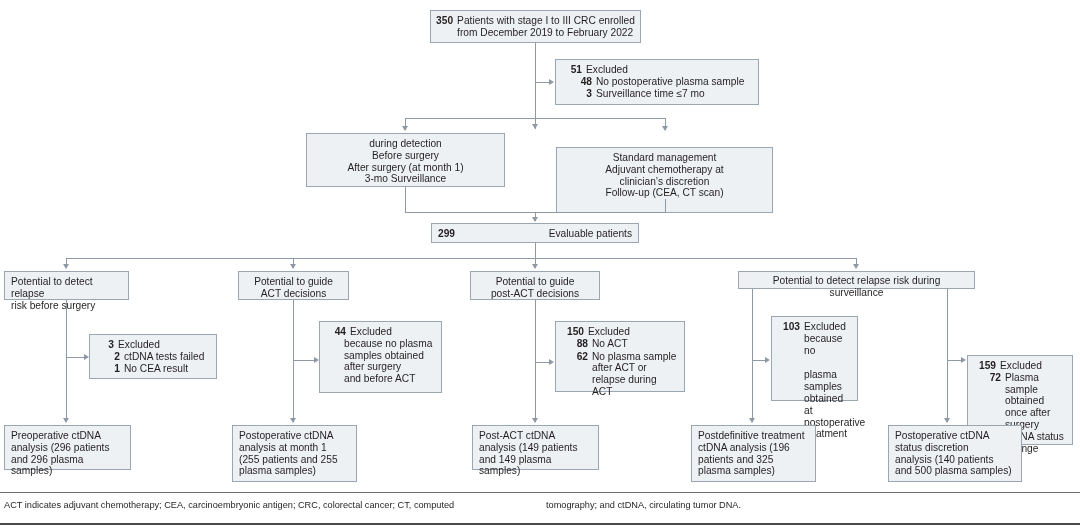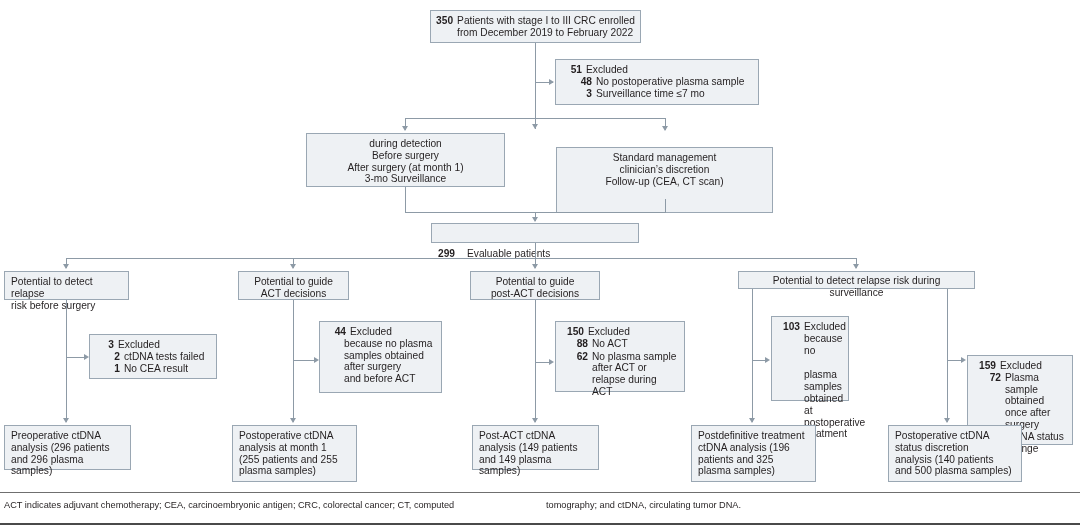--- a/index.html
+++ b/index.html
@@ -113,32 +113,33 @@
 
   <div class="box ctr" id="n-ctdna" style="left:306px;top:133px;width:199px;height:54px;">
     <div>during detection</div>
     <div>Before surgery</div>
     <div>After surgery (at month 1)</div>
     <div>3-mo Surveillance</div>
   </div>
 
   <div class="box ctr" id="n-standard" style="left:556px;top:147px;width:217px;height:66px;">
     <div>Standard management</div>
+    <div>Adjuvant chemotherapy at</div>
     <div>clinician’s discretion</div>
     <div>Follow-up (CEA, CT scan)</div>
   </div>
 
   <div class="vl" style="left:405px;top:187px;height:25px;"></div>
   <div class="vl" style="left:665px;top:199px;height:13px;"></div>
   <div class="hl" style="left:405px;top:212px;width:261px;"></div>
   <div class="vl" style="left:535px;top:212px;height:9px;"></div>
   <div class="arrow-d" style="left:531.5px;top:217px;"></div>
 
   <div class="box ctr" id="n-evaluable" style="left:431px;top:223px;width:208px;height:20px;">
-    <div class="row" style="justify-content:flex-start;margin-top:20px;">
+    <div class="row" style="justify-content:space-between;">
       <span class="num">299</span>
       <span class="txt" style="flex:0 0 auto;padding-left:8px;">Evaluable patients</span>
     </div>
   </div>
 
   <div class="vl" style="left:535px;top:243px;height:15px;"></div>
   <div class="hl" style="left:66px;top:258px;width:790px;"></div>
   <div class="vl" style="left:66px;top:258px;height:10px;"></div>
   <div class="vl" style="left:293px;top:258px;height:10px;"></div>
   <div class="vl" style="left:535px;top:258px;height:10px;"></div>
@@ -224,21 +225,21 @@
   </div>
 
   <div class="vl" style="left:752px;top:289px;height:133px;"></div>
   <div class="vl" style="left:947px;top:289px;height:133px;"></div>
   <div class="arrow-d" style="left:748.5px;top:418px;"></div>
   <div class="arrow-d" style="left:943.5px;top:418px;"></div>
 
   <div class="hl" style="left:752px;top:360px;width:16px;"></div>
   <div class="arrow-r" style="left:765px;top:356.5px;"></div>
 
-  <div class="box" id="e4" style="left:771px;top:316px;width:78px;height:85px;">
+  <div class="box" id="e4" style="left:771px;top:316px;width:87px;height:85px;">
     <div class="row">
       <span class="num" style="width:22px;">103</span>
       <span class="txt">Excluded</span>
     </div>
     <div class="hang" style="padding-left:26px;">because no</div>
     <div class="hang" style="padding-left:26px;margin-top:13px;">plasma samples</div>
     <div class="hang" style="padding-left:26px;">obtained at</div>
     <div class="hang" style="padding-left:26px;">postoperative</div>
     <div class="hang" style="padding-left:26px;">treatment</div>
   </div>

